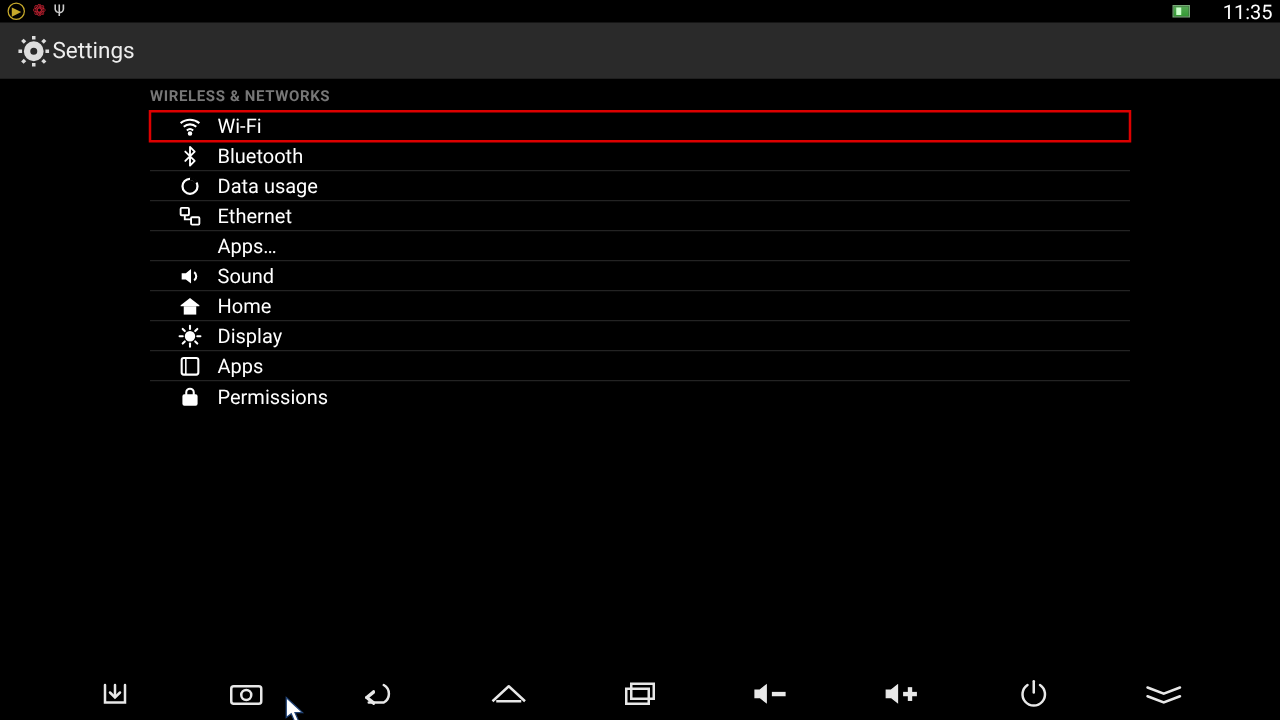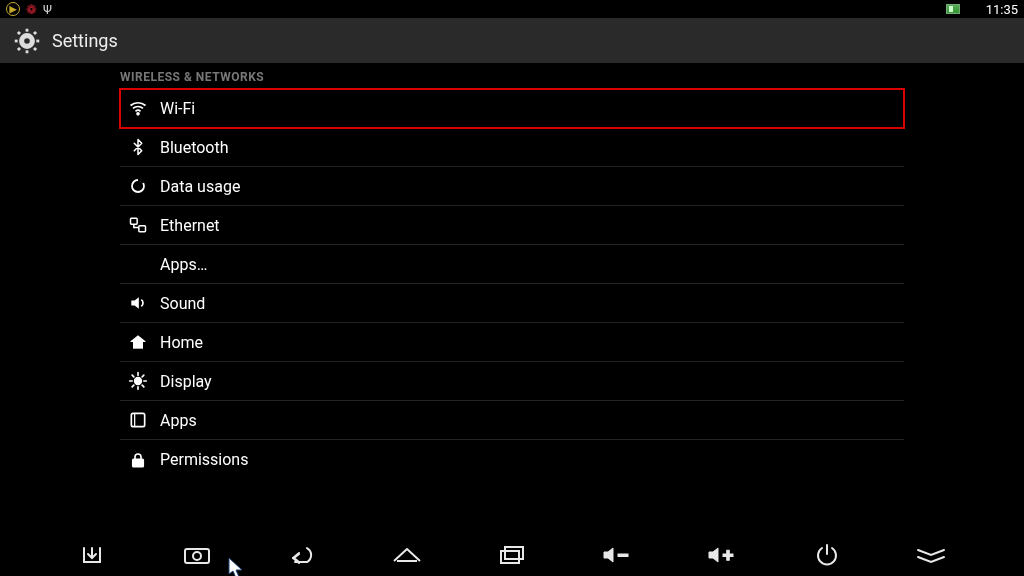--- a/index.html
+++ b/index.html
@@ -27,28 +27,28 @@
   .circ-yellow {
     width:14px;height:14px;border:1px solid #c6a92b;border-radius:50%;
     display:flex;align-items:center;justify-content:center;color:#c6a92b;font-size:9px;font-weight:bold;
   }
   .strawberry { color:#c23; font-size:13px; }
   .usb { color:#ccc; font-size:13px; }
   .tray-box {
     width:14px;height:10px;border:1px solid #7a7;background:linear-gradient(#5a5,#393);position:relative;
   }
   .tray-box::before{content:"";position:absolute;left:2px;top:1px;width:4px;height:6px;background:#cfc;}
-  .clock { color:#fff; font-size:13px; margin-left:20px;}
+  .clock { color:#fff; font-size:16px; margin-left:20px;}
   
   .header {
     height: 46px;
     background: #2a2a2a;
     display:flex; align-items:center;
     padding: 0 12px;
-    gap:10px;
+    gap:0;
     border-bottom:1px solid #000;
   }
   .gear-wrap{ width:30px;height:30px; display:flex;align-items:center;justify-content:center;}
   .header-title { font-size:18px; color:#eee; font-weight:400;}
   
   .content {
     position:absolute;
     top:64px; bottom:43px; left:0; right:0;
     overflow:hidden;
     background:#000;
@@ -61,23 +61,23 @@
     font-size:12px;
     font-weight:bold;
     color:#777;
     letter-spacing:0.5px;
     padding: 6px 0 4px 0;
     border-bottom:1px solid #4d7c0f;
   }
   .row {
     display:flex;
     align-items:center;
-    height:39px;
+    height:24px;
     border-bottom:1px solid #232323;
-    padding-left:4px;
+    padding-left:18px;
     position:relative;
   }
   .row .ic {
     width:28px; height:28px;
     display:flex;align-items:center;justify-content:center;
     margin-right:8px;
     color:#fff;
   }
   .row-label { font-size:16px; color:#fff; }
   .row.highlight {

